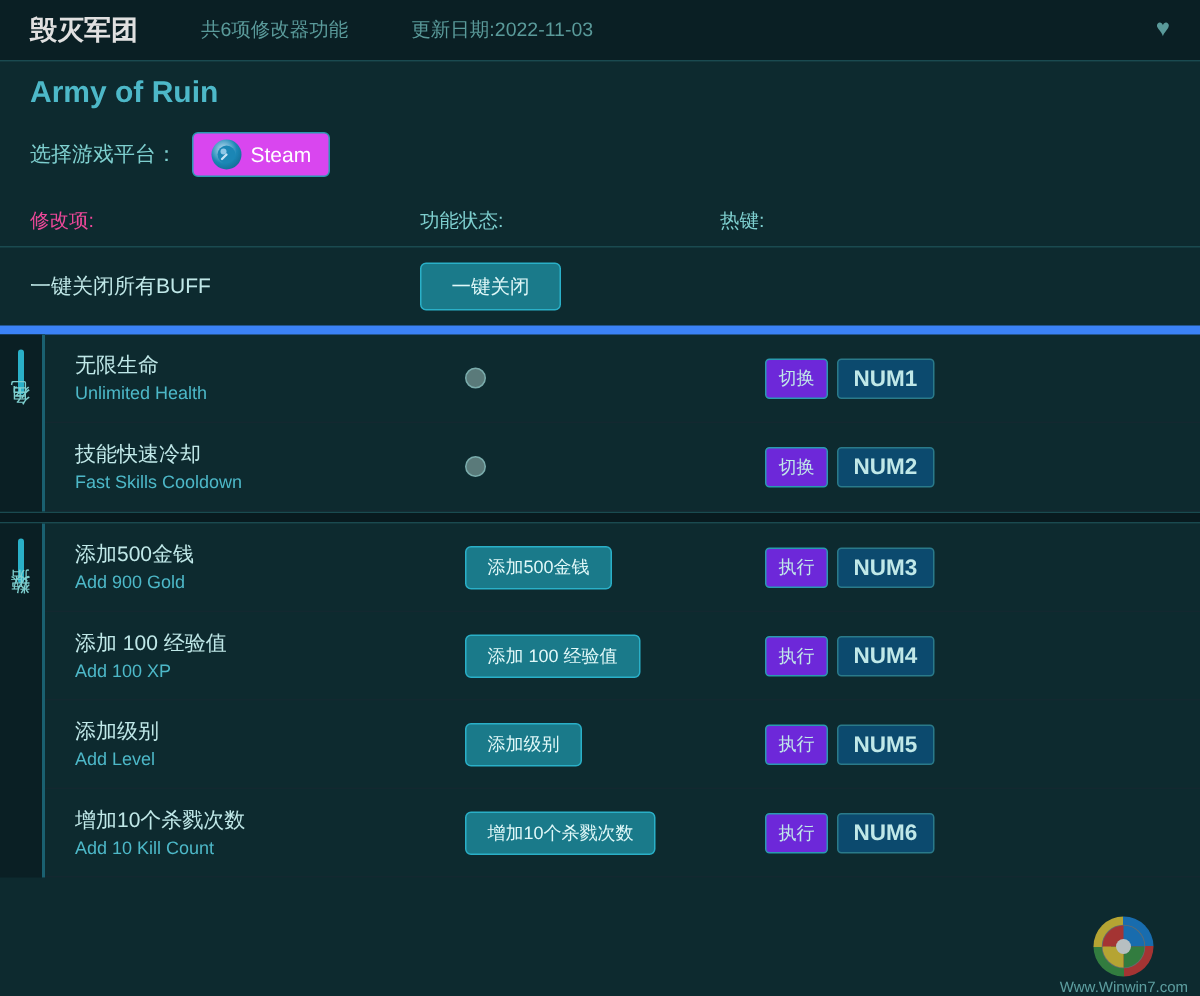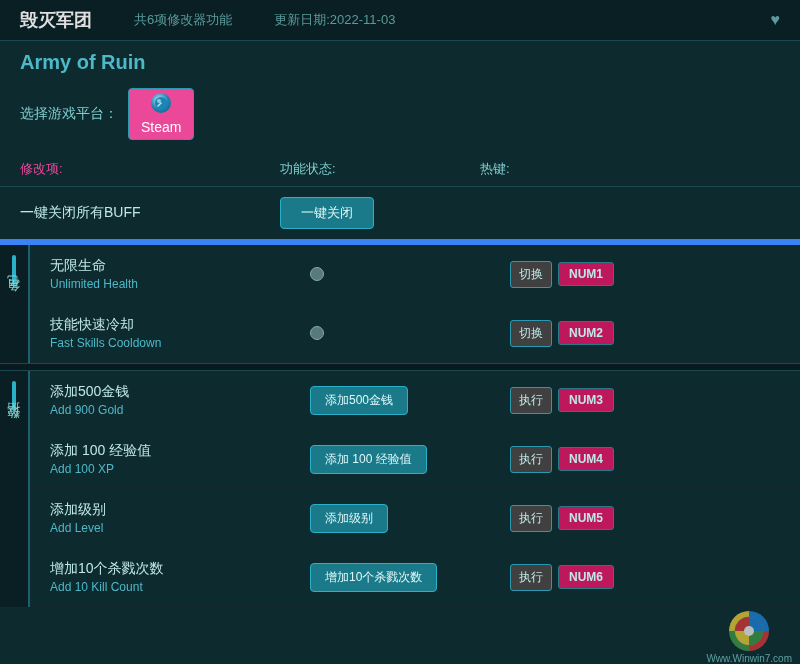--- a/index.html
+++ b/index.html
@@ -50,31 +50,30 @@
       padding: 8px 20px;
       display: flex;
       align-items: center;
       gap: 10px;
     }
     .platform-label {
       color: #7ecfcf;
       font-size: 14px;
     }
     .steam-btn {
-      background-color: #ec4899;
+      background-color: #d946ef;
       border: 1px solid #2a9ab0;
       border-radius: 4px;
       padding: 4px 12px;
       display: flex;
       align-items: center;
       gap: 6px;
       cursor: pointer;
       color: #ffffff;
       font-size: 14px;
-      flex-direction: column;
     }
     .steam-icon {
       width: 20px;
       height: 20px;
       border-radius: 50%;
       background: radial-gradient(circle at 40% 35%, #c6e3f5, #1b86b5 50%, #0f5a80);
       display: flex;
       align-items: center;
       justify-content: center;
       font-size: 10px;
@@ -205,34 +204,34 @@
       white-space: nowrap;
     }
 
     .feature-hotkey {
       flex: 1;
       display: flex;
       align-items: center;
       gap: 6px;
     }
     .hotkey-type {
-      background-color: #404040;
+      background-color: #6d28d9;
       border: 1px solid #2a9ab0;
       border-radius: 3px;
       padding: 4px 8px;
       color: #c0e8e8;
       font-size: 12px;
     }
     .hotkey-key {
-      background-color: #be185d;
+      background-color: #0c4a6e;
       border: 1px solid #2a7a8a;
       border-radius: 3px;
       padding: 4px 10px;
       color: #c0e8e8;
-      font-size: 12px;
+      font-size: 15px;
       font-weight: bold;
     }
 
     
     .section-separator {
       height: 8px;
       background-color: #081a1f;
       border-top: 1px solid #1a4a50;
       border-bottom: 1px solid #1a4a50;
     }

